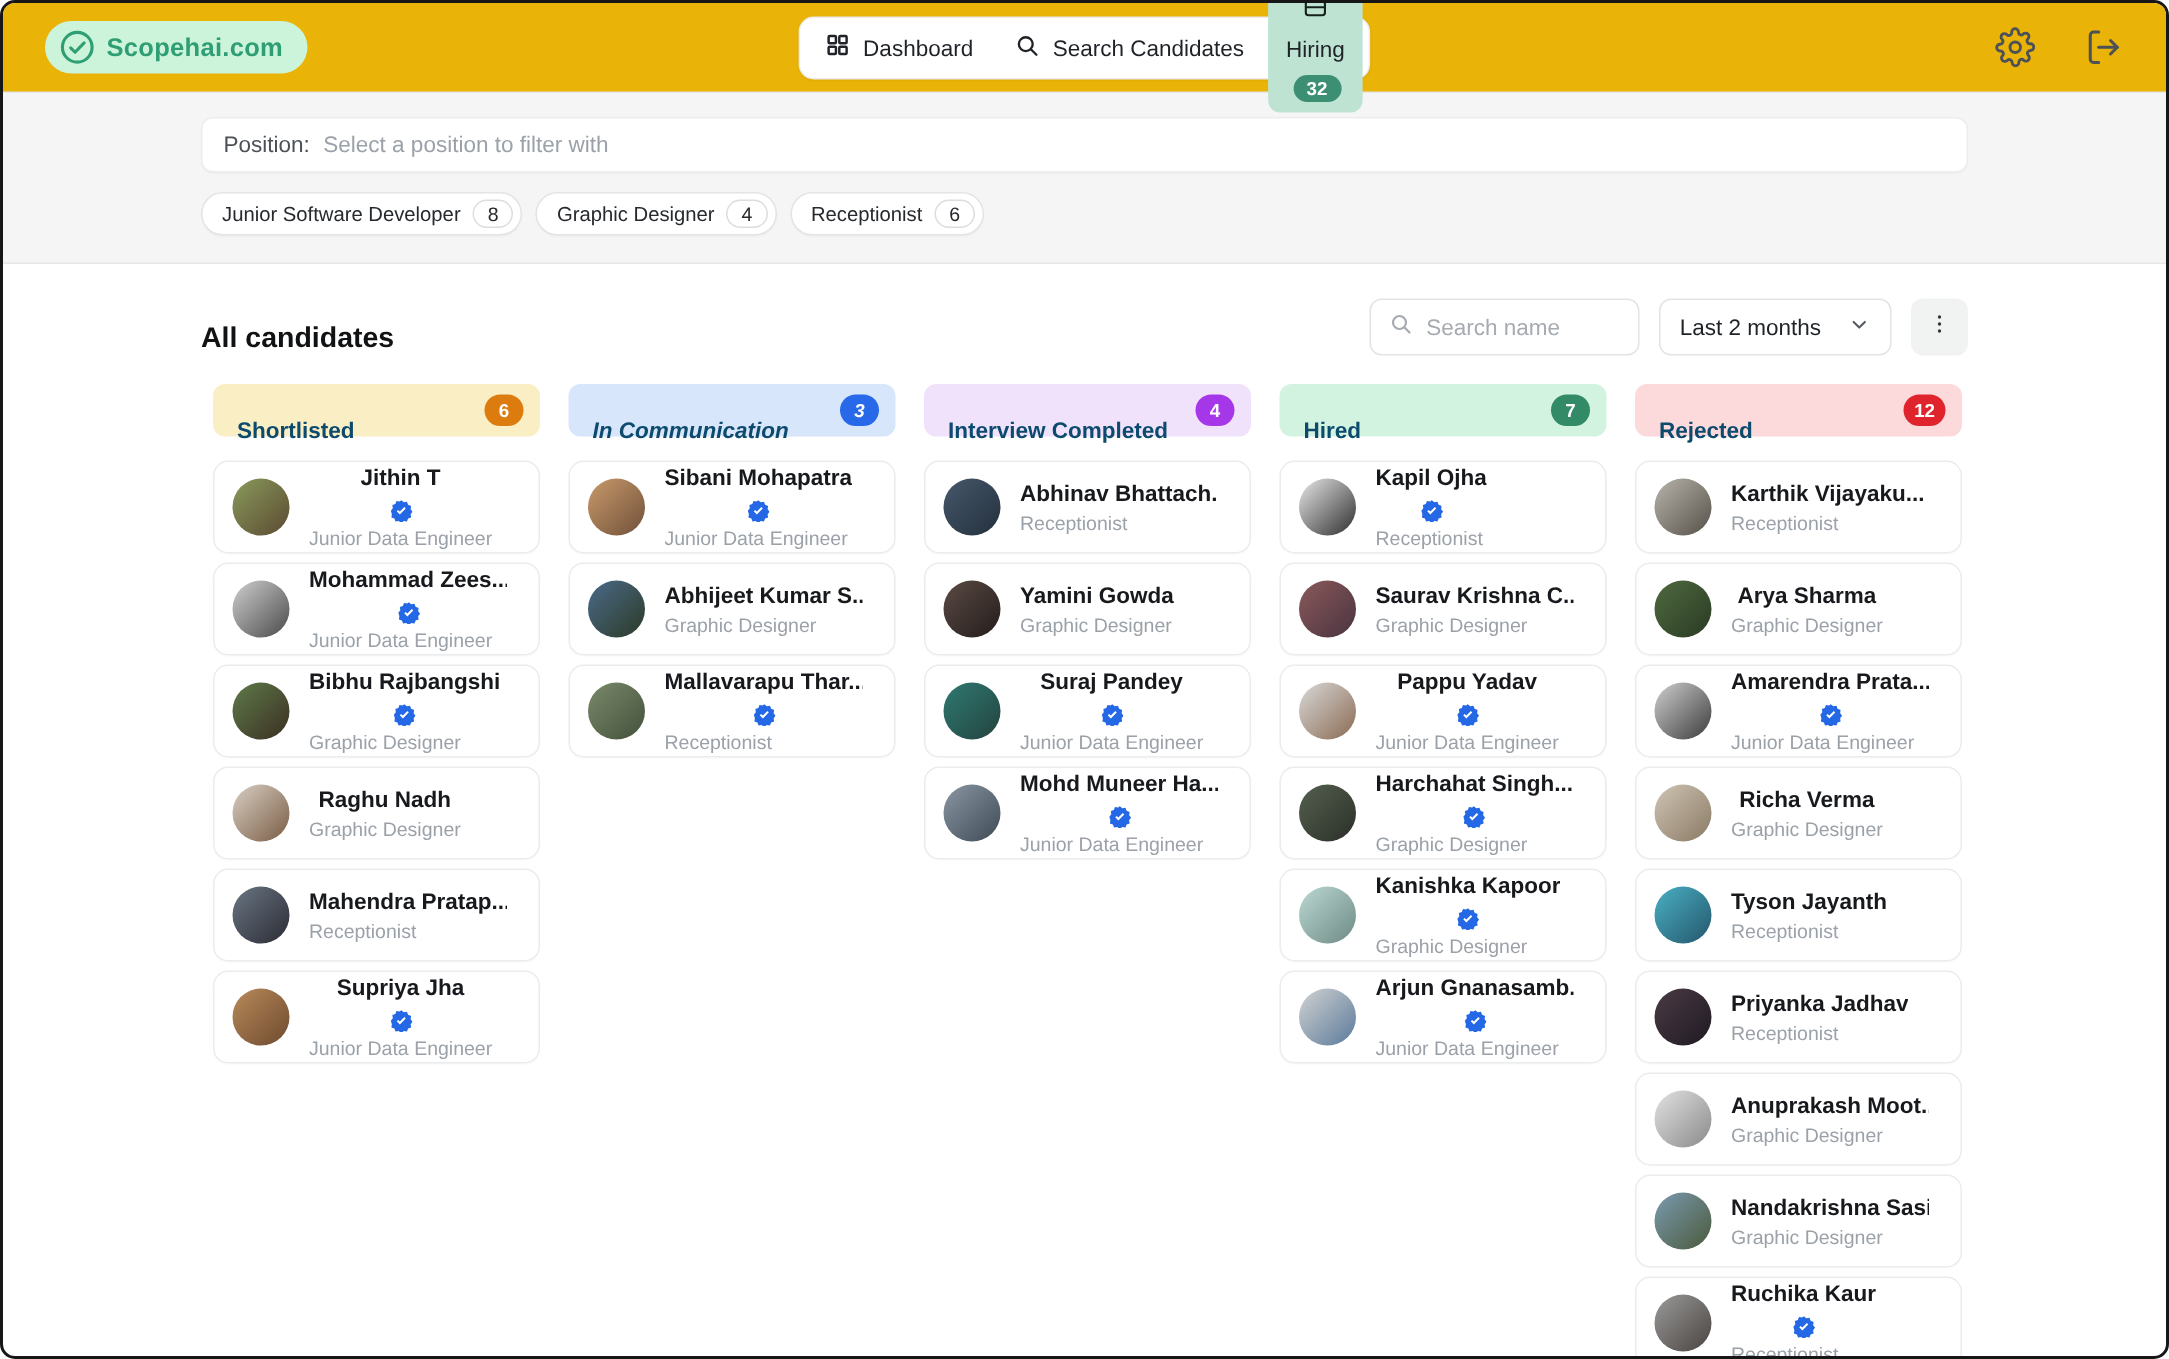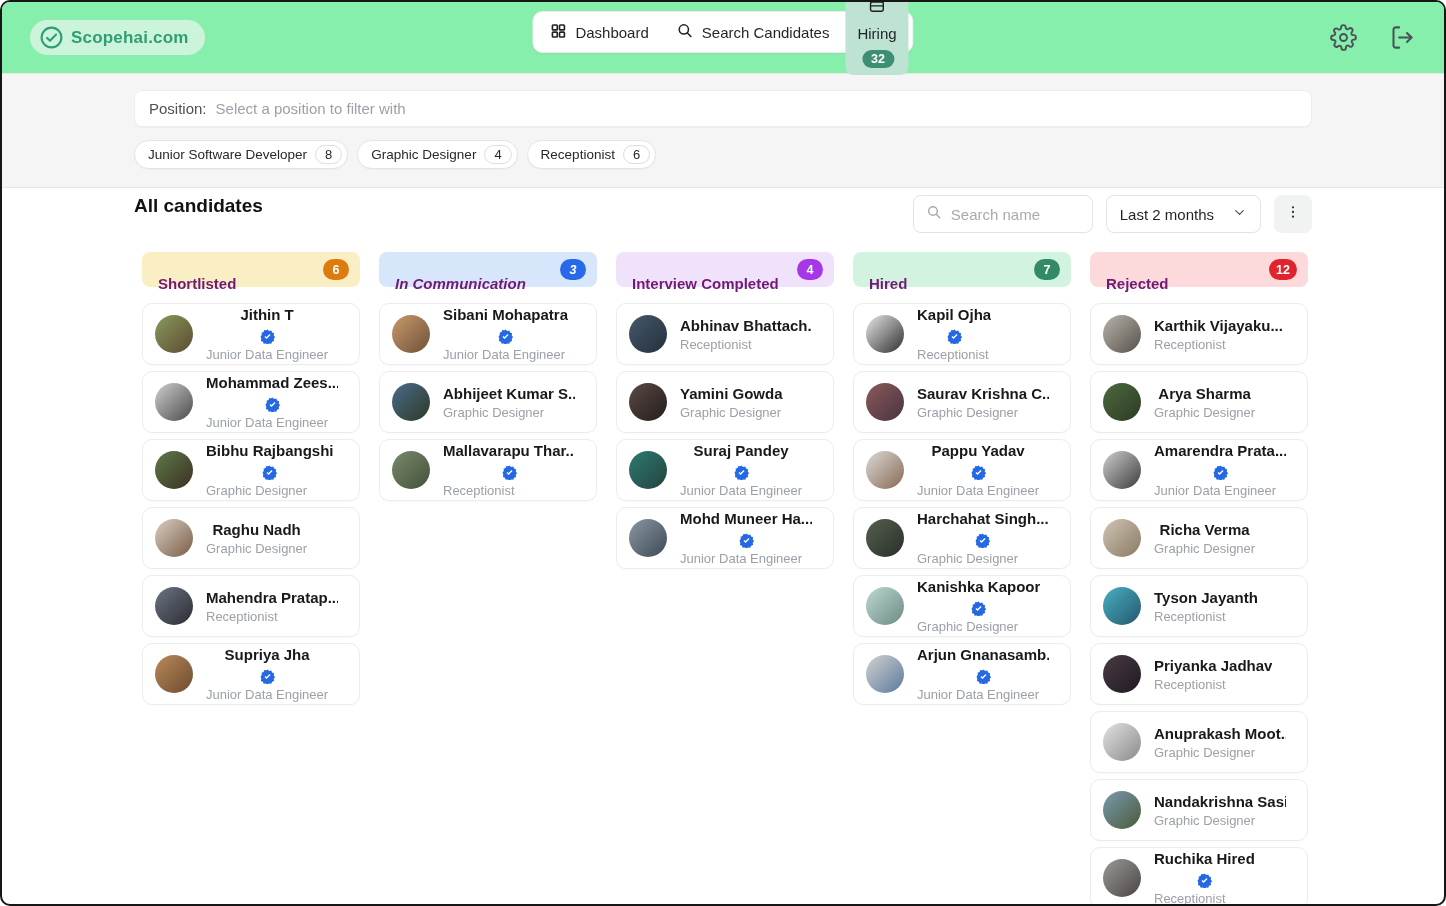--- a/index.html
+++ b/index.html
@@ -4,21 +4,21 @@
 <style>
   * { margin:0; padding:0; box-sizing:border-box; }
   body { font-family:"Liberation Sans", sans-serif; background:#fff; }
   .window {
     position:relative; width:1446px; height:906px;
     border:2px solid #161616; border-radius:10px; overflow:hidden;
     background:#fff;
   }
   
   .topbar {
-    height:72px; background:#86efac; border-bottom:1px solid #e6e7e6;
+    height:60px; background:#eab308; border-bottom:1px solid #e6e7e6;
     display:flex; align-items:center; padding:0 28px; position:relative;
   }
   .logo-pill {
     display:flex; align-items:center; gap:7px;
     background:#ccf4da; border-radius:20px; padding:5px 16px 5px 9px;
   }
   .logo-pill svg { display:block; }
   .logo-text { font-size:17px; font-weight:bold; color:#2f9e74; letter-spacing:.2px; }
   .nav-pill {
     position:absolute; left:50%; transform:translateX(-50%); top:9px;
@@ -55,21 +55,21 @@
     display:flex; align-items:center; gap:8px; padding:4px 5px 4px 13px;
     font-size:13.5px; color:#26292d; cursor:pointer;
     box-shadow:0 1px 1px rgba(0,0,0,.03);
   }
   .chip-count {
     border:1px solid #dcdddc; border-radius:12px; padding:1px 9px;
     font-size:13px; color:#26292d; background:#fff;
   }
   
   .toolbar {
-    display:flex; align-items:flex-start; padding:0 132px; margin-top:7px;
+    display:flex; align-items:flex-end; padding:0 132px; margin-top:23px;
   }
   .page-title { font-size:19px; font-weight:bold; color:#101214; }
   .toolbar-right { margin-left:auto; display:flex; align-items:center; gap:13px; }
   .search-box {
     width:180px; height:38px; background:#fff; border:1px solid #e2e3e3;
     border-radius:8px; display:flex; align-items:center; padding:0 12px; gap:9px;
   }
   .search-box input {
     border:none; outline:none; font-size:15px; width:100%;
     font-family:"Liberation Sans", sans-serif; color:#26292d; background:transparent;
@@ -84,21 +84,21 @@
     width:38px; height:38px; background:#f1f2f2; border-radius:8px;
     display:flex; align-items:center; justify-content:center; cursor:pointer;
   }
   
   .board { display:flex; gap:19px; padding:0 140px; margin-top:19px; }
   .board-column { width:218px; flex:0 0 218px; }
   .column-header {
     height:35px; border-radius:8px; display:flex; align-items:center;
     padding:0 11px 0 16px;
   }
-  .column-title { font-size:15px; font-weight:600; color:#701a75;margin-top:28px; }
+  .column-title { font-size:15px; font-weight:600; color:#0c4a6e;margin-top:28px; }
   .column-count {
     margin-left:auto; min-width:26px; height:21px; border-radius:11px;
     color:#fff; font-size:12.5px; font-weight:bold;
     display:flex; align-items:center; justify-content:center; padding:0 7px;
   }
   .card-list { display:flex; flex-direction:column; gap:6px; margin-top:16px; }
   .candidate-card {
     background:#fff; border:1px solid #ebecec; border-radius:10px;
     height:62px; display:flex; align-items:center; padding:0 12px; gap:13px;
     box-shadow:0 1px 1px rgba(0,0,0,.02); cursor:pointer;
@@ -640,21 +640,21 @@
 
       </span>
       <span class="candidate-role" style="display:block;">Graphic Designer</span>
     </span>
   </div>
 
   <div class="candidate-card">
     <span class="avatar" style="background: linear-gradient(135deg, rgb(154, 154, 154) 0%, rgb(74, 68, 64) 100%);"></span>
     <span class="card-text">
       <span class="name-row">
-        <span class="candidate-name">Ruchika Hired</span>
+        <span class="candidate-name">Ruchika Kaur</span>
         <span class="verified">
           <svg width="15" height="15" viewBox="0 0 24 24">
                     <path fill="#2468e5" d="M12 .9l2.7 2.1 3.4-.5 1.2 3.2 3.2 1.2-.5 3.4 2.1 2.7-2.1 2.7.5 3.4-3.2 1.2-1.2 3.2-3.4-.5-2.7 2.1-2.7-2.1-3.4.5-1.2-3.2-3.2-1.2.5-3.4L.9 12 3 9.3l-.5-3.4 3.2-1.2 1.2-3.2 3.4.5z"></path>
                     <path fill="#fff" d="M10.5 15.9l-3.3-3.3 1.5-1.5 1.8 1.8 4.8-4.8 1.5 1.5z"></path>
                   </svg>
         </span>
       </span>
       <span class="candidate-role" style="display:block;">Receptionist</span>
     </span>
   </div>

